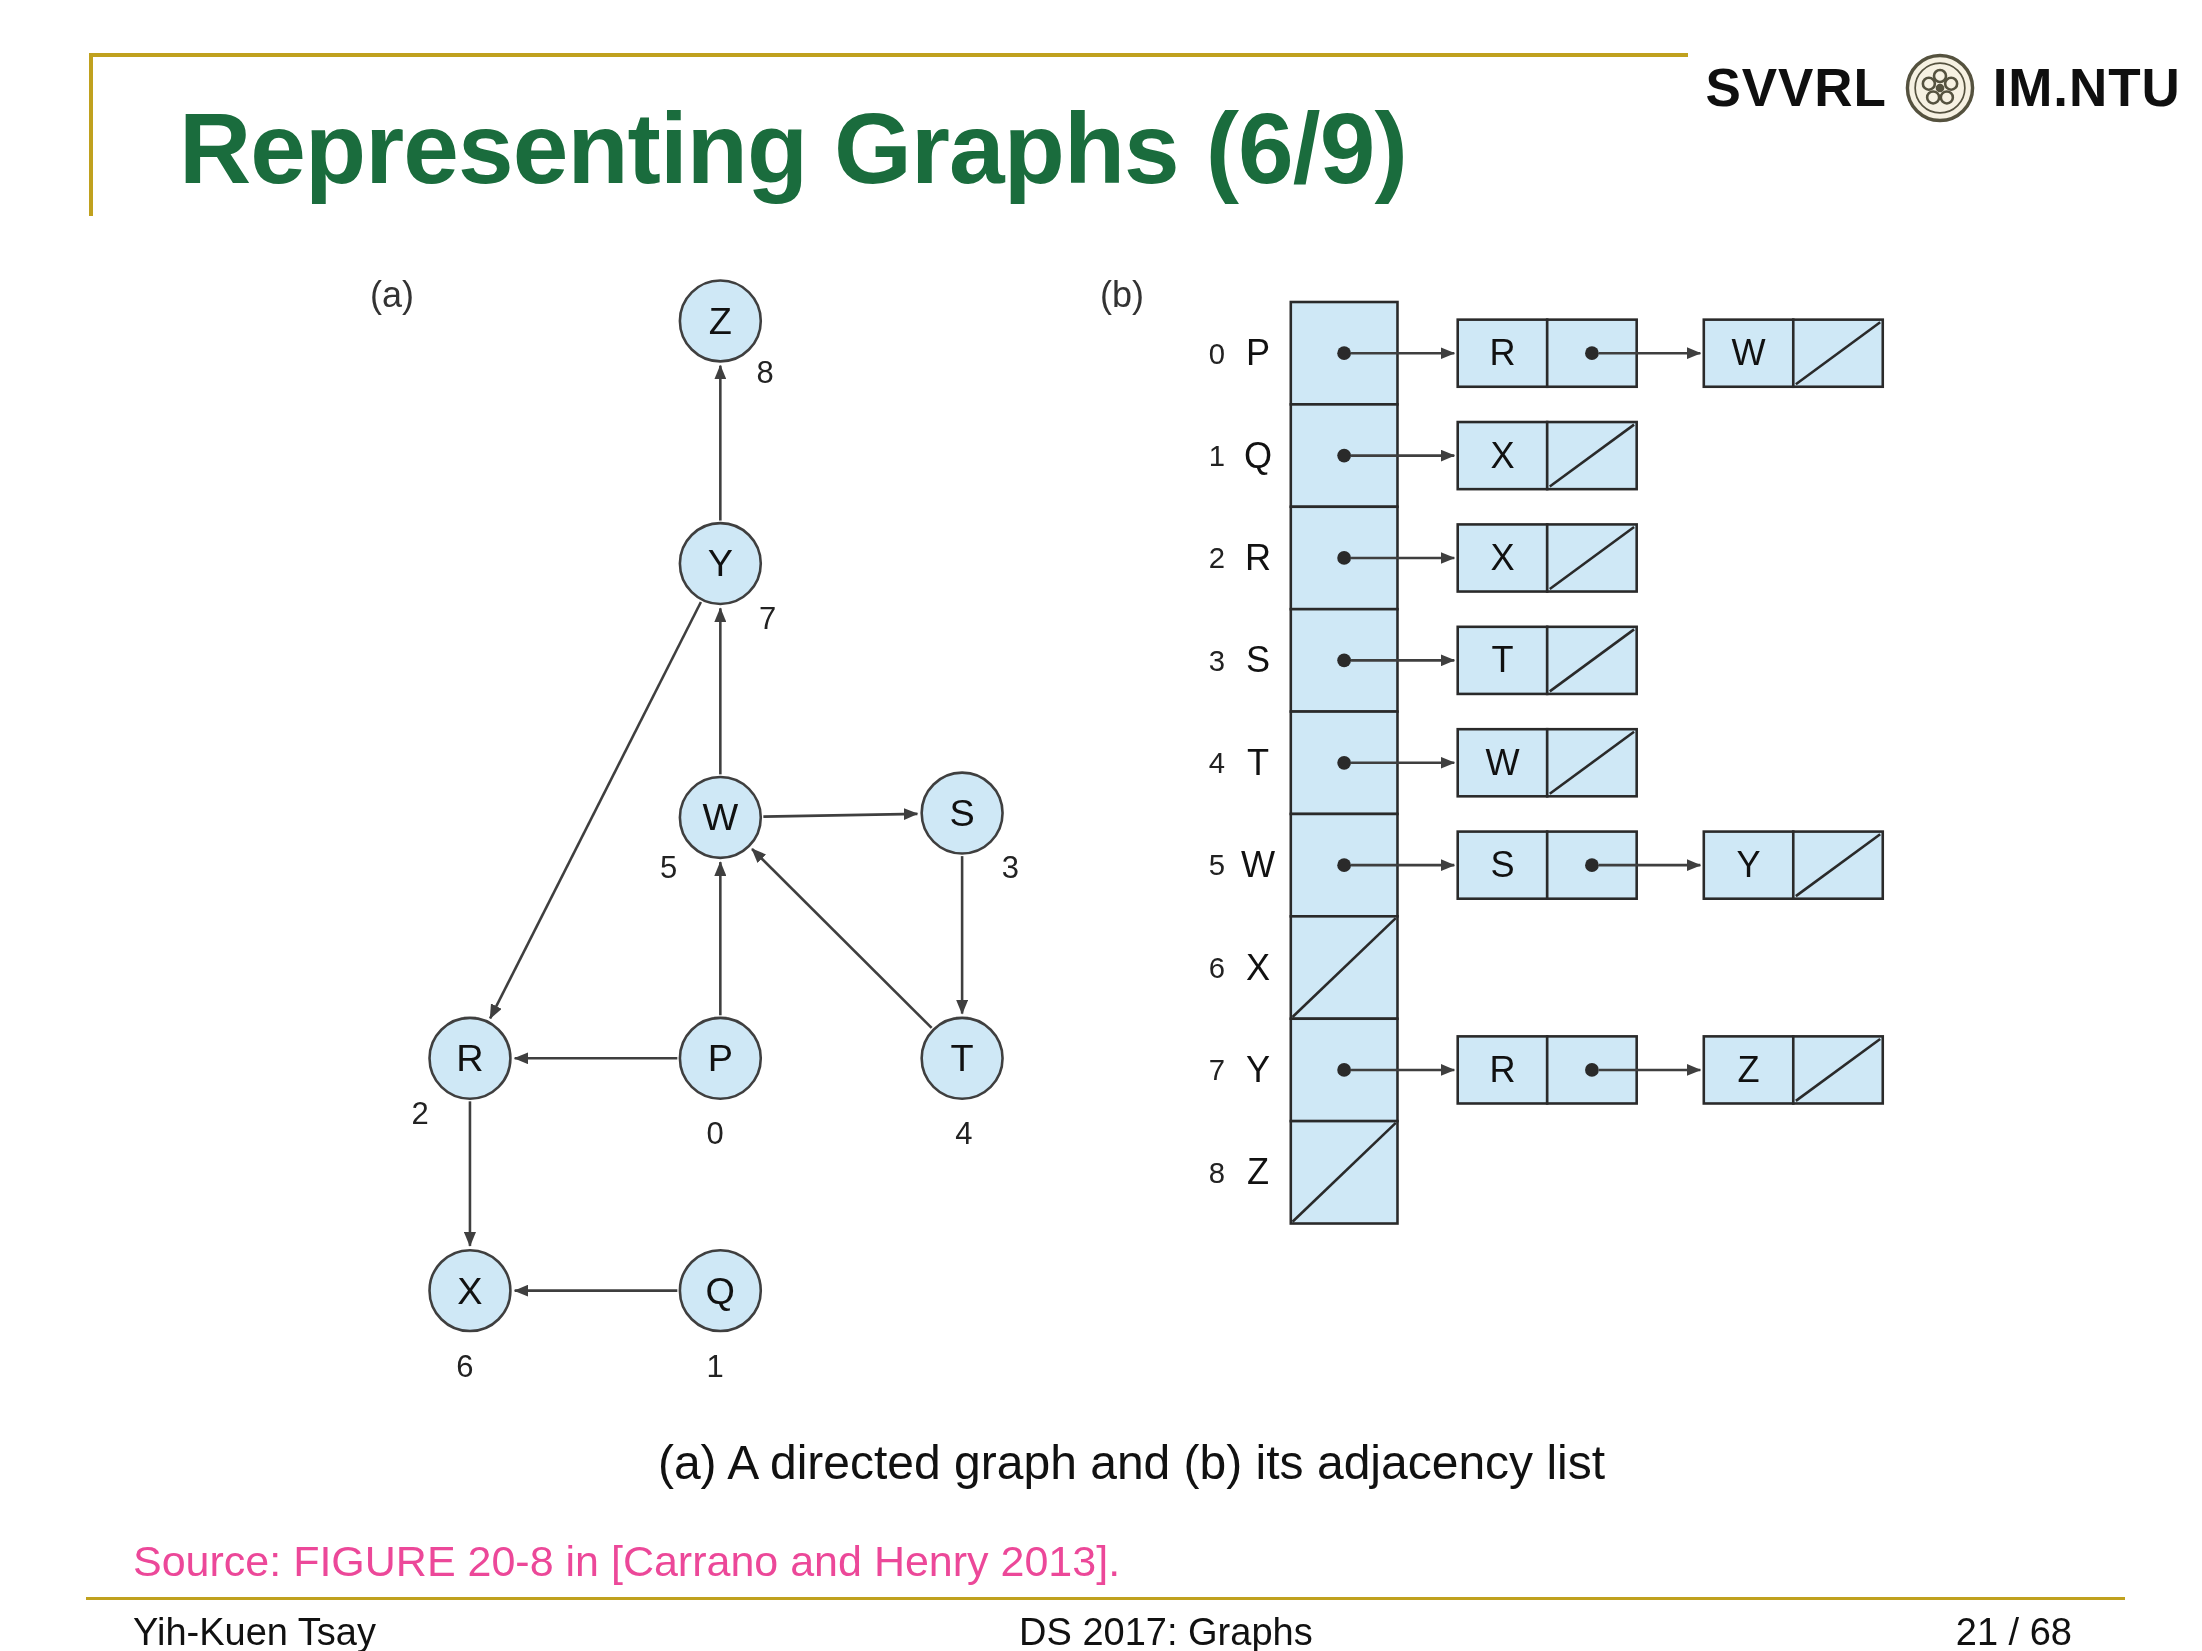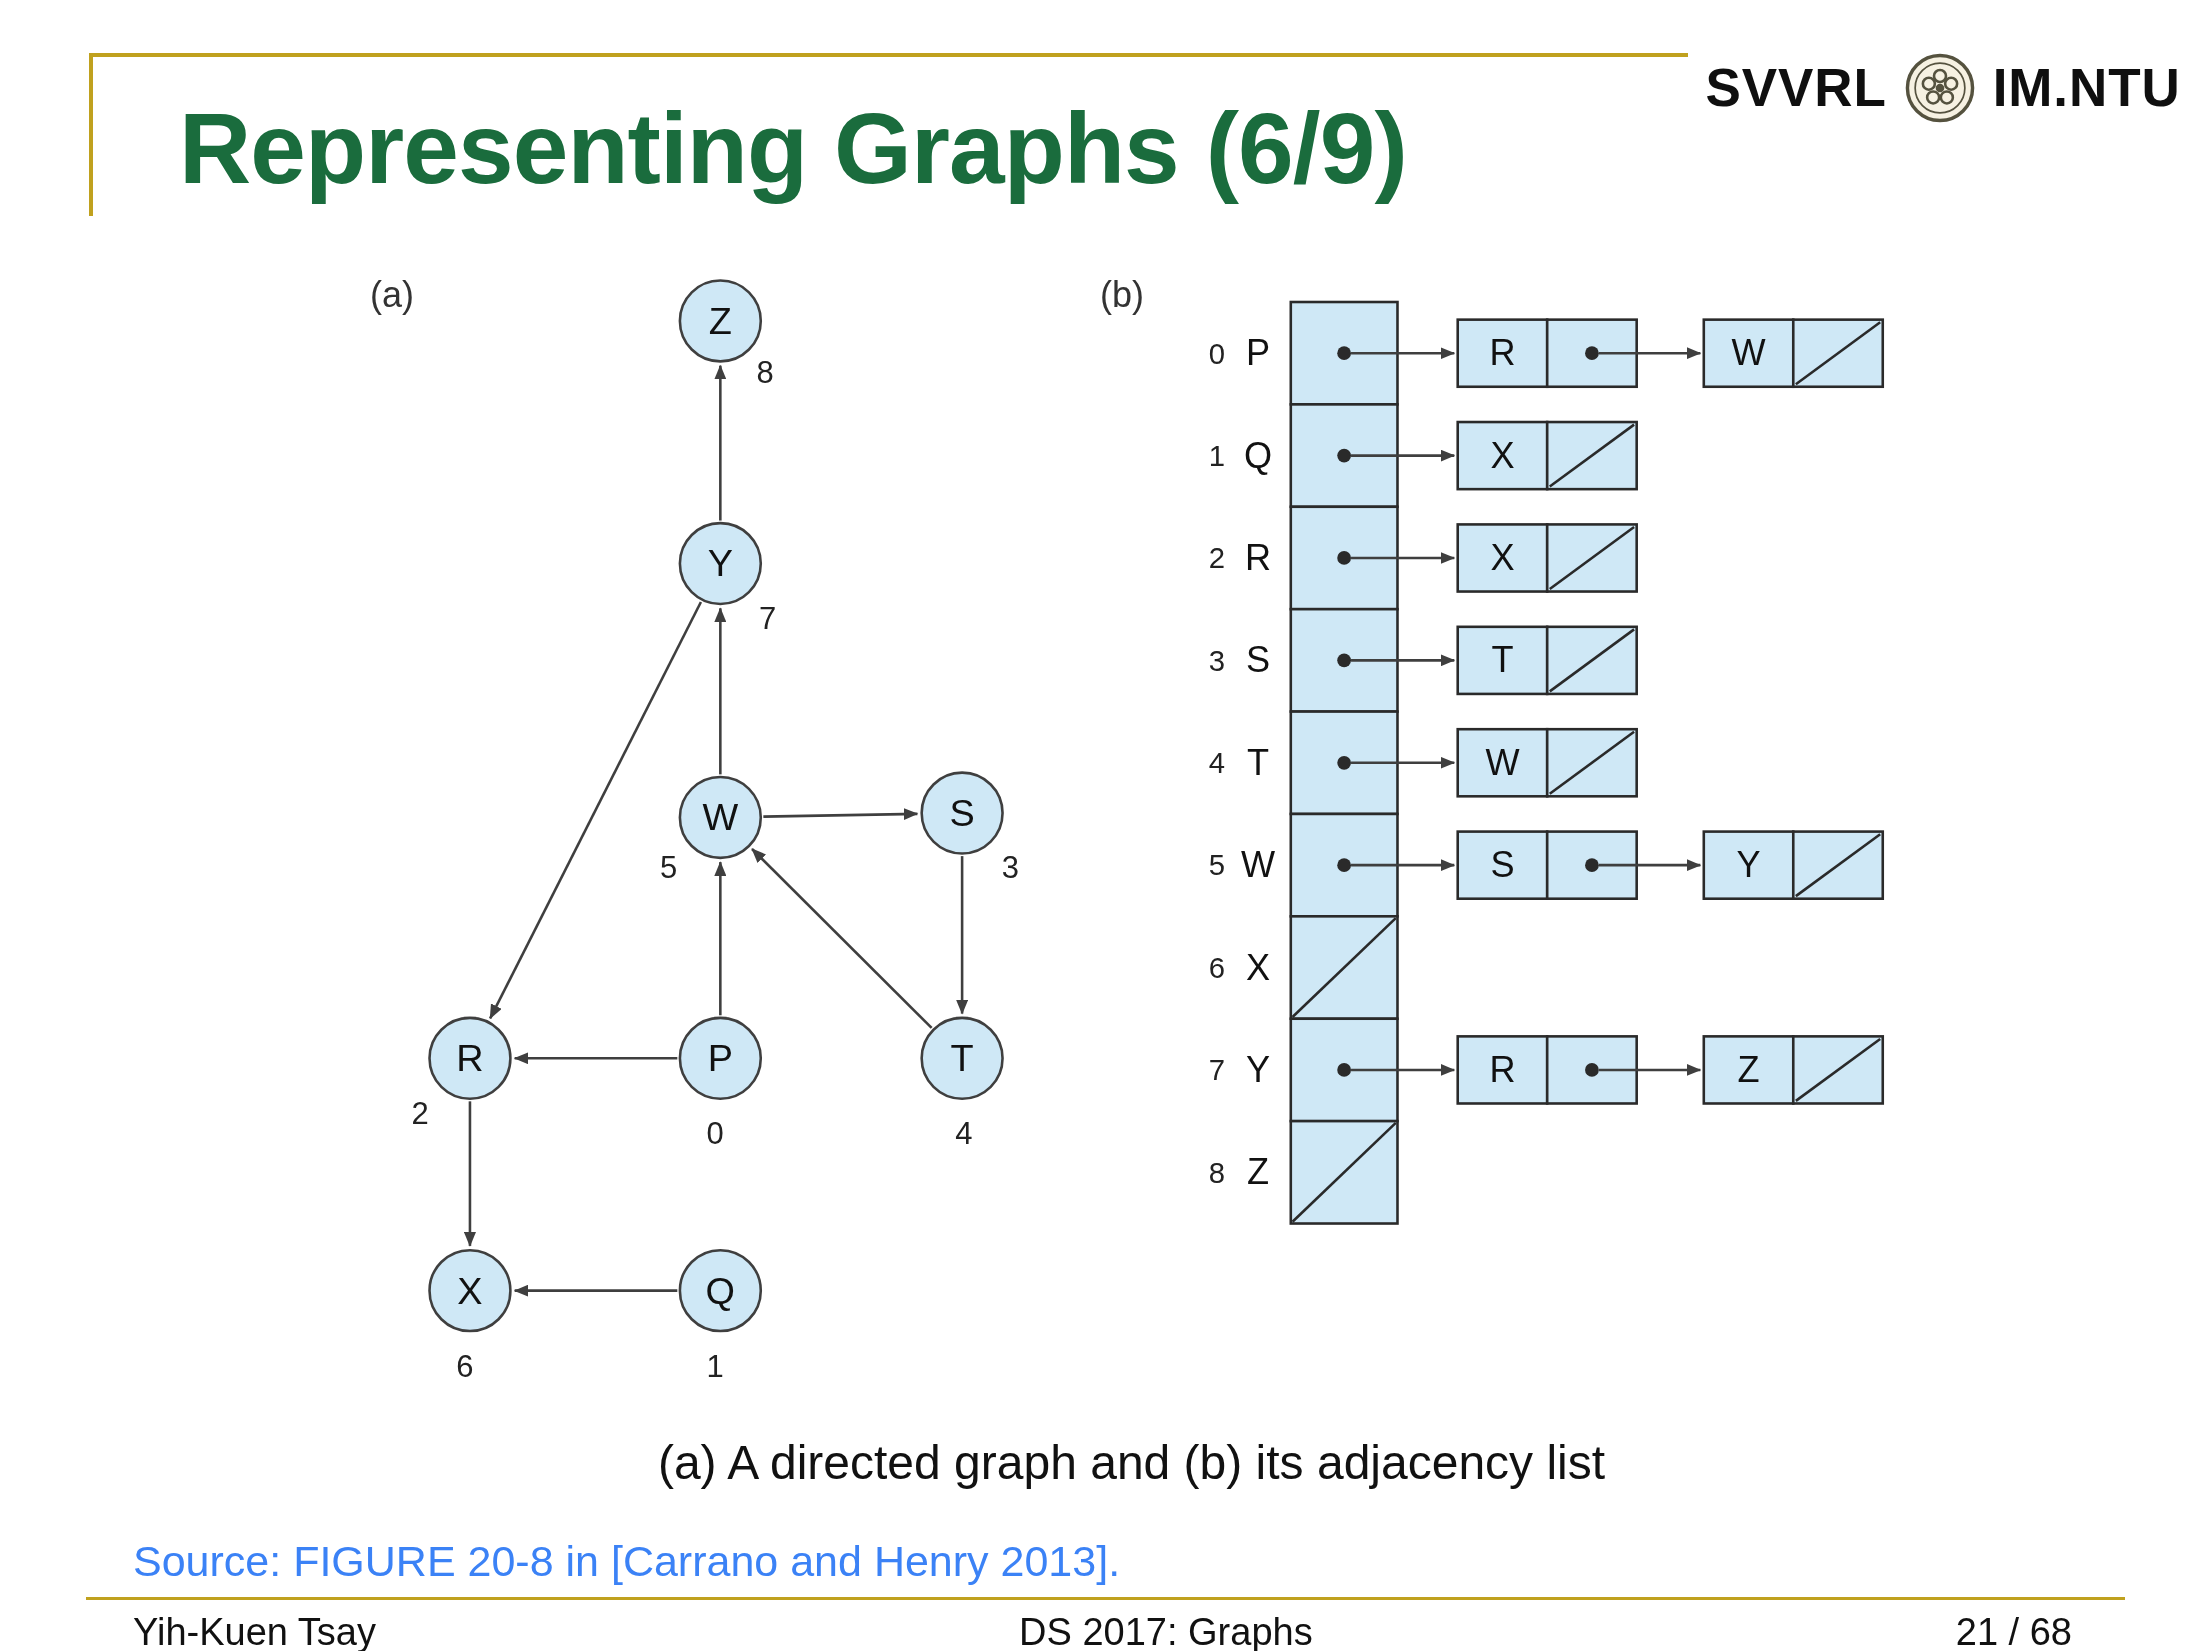--- a/index.html
+++ b/index.html
@@ -20,21 +20,21 @@
   .title { position:absolute; left:133px; top:91px; font-size:100px; font-weight:bold;
            color:#1a6c3d; letter-spacing:-0.9px; white-space:nowrap;margin-left:46px; }
 
   .fig-label { position:absolute; font-size:36px; color:#333333; }
   .fig-label.a { left:370px;  top:274px; }
   .fig-label.b { left:1100px; top:274px; }
 
   .caption { position:absolute; left:26px; top:1435px; width:2211px; text-align:center;
              font-size:48px; color:#111111; }
 
-  .source { position:absolute; left:133px; top:1537px; font-size:43px; color:#3b82f6; }
+  .source { position:absolute; left:133px; top:1537px; font-size:43px; color:#ec4899; }
 
   .footer { position:absolute; left:133px; right:131px; top:1611px; display:flex;
             justify-content:space-between; align-items:baseline; font-size:38px; color:#111111; }
 </style>
 </head>
 <body>
 
 <div class="slide">
 
   <svg id="diagram" width="2203" height="1652" viewBox="0 0 2560 1920">

